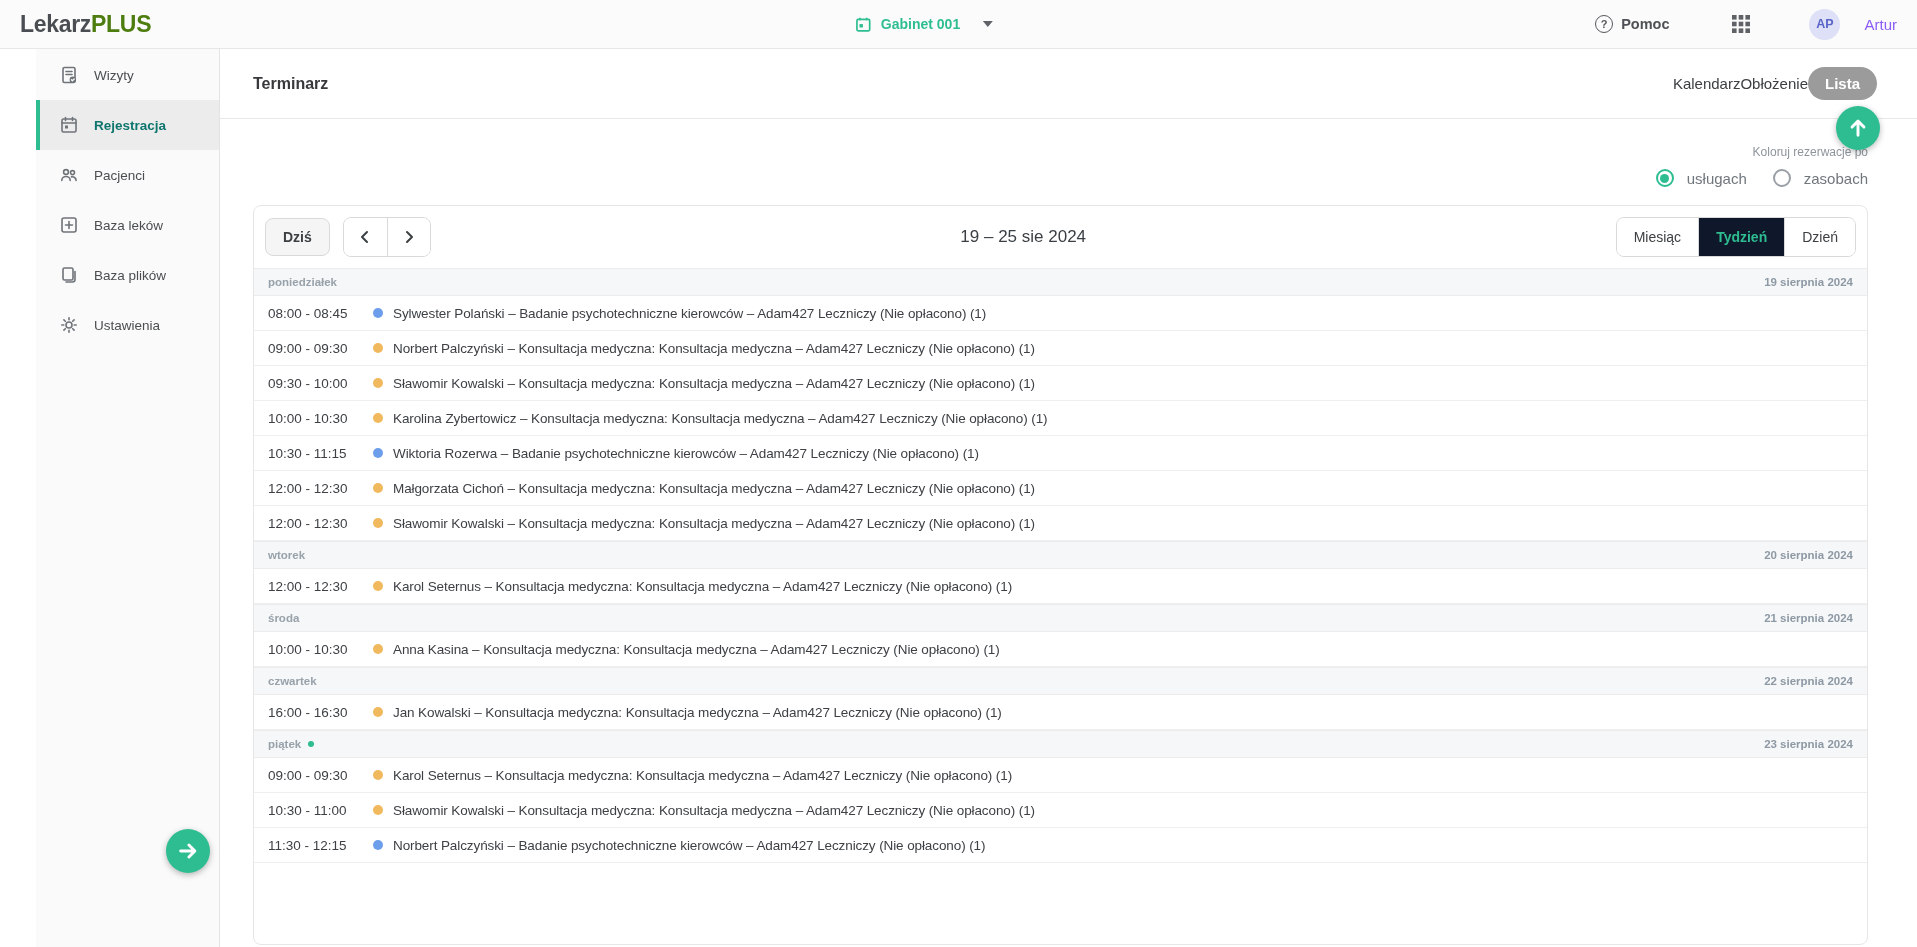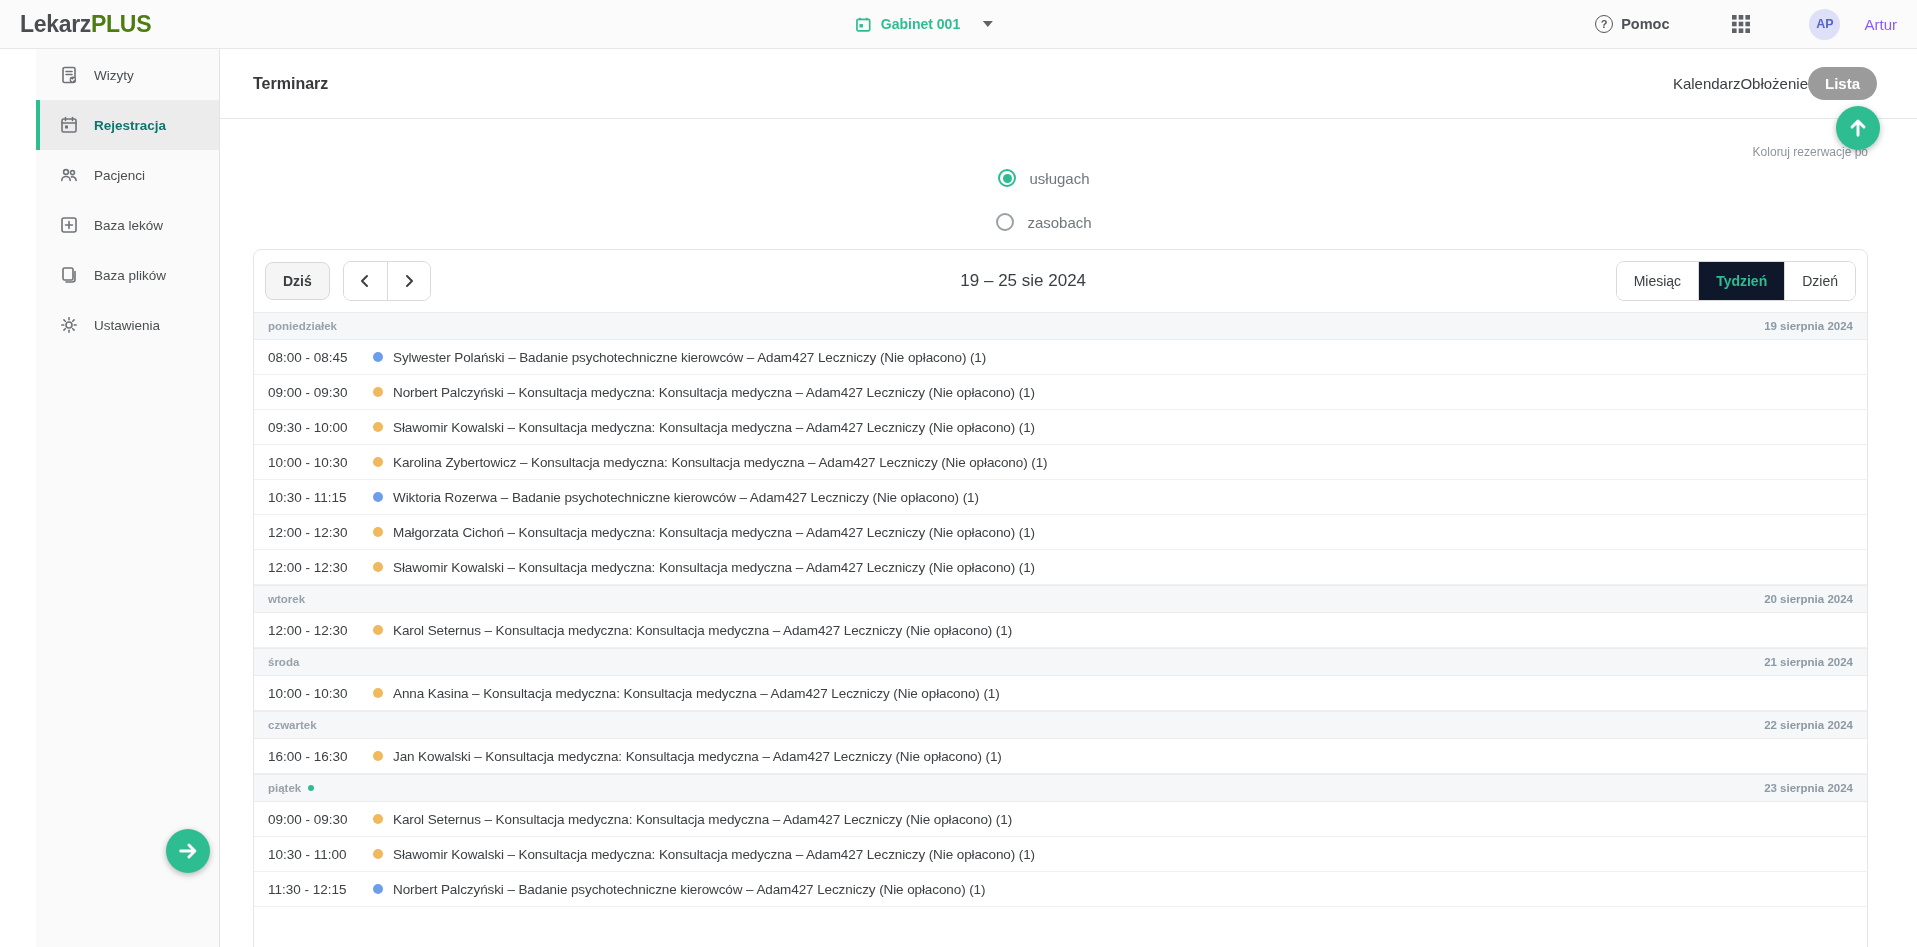--- a/index.html
+++ b/index.html
@@ -38,21 +38,21 @@
   main { flex:1; min-width:0; }
   .page-header { height:70px; border-bottom:1px solid #e8e8e8; display:flex; align-items:center;
     padding:0 40px 0 33px; }
   .page-title { font-size:16px; font-weight:700; color:#37393b; }
   .view-links { margin-left:auto; display:flex; align-items:center; }
   .view-link { font-size:15px; color:#3c4043; cursor:pointer; }
   .view-link.pill { background:#9b9b9b; color:#fff; font-weight:700; padding:8px 17px; border-radius:999px; }
 
   .colorize { margin:26px 49px 0 0; text-align:right; }
   .colorize-label { font-size:12px; color:#8d959c; }
-  .radio-row { margin-top:10px; display:flex; justify-content:flex-end; align-items:center; gap:26px;flex-direction:column; }
+  .radio-row { margin-top:10px; display:flex; justify-content:flex-end; align-items:center; gap:26px; }
   .radio-opt { display:flex; align-items:center; gap:13px; cursor:pointer; }
   .radio-dot { width:18px; height:18px; border-radius:50%; border:2px solid #9aa0a6; position:relative; }
   .radio-opt.sel .radio-dot { border-color:#2ebd91; }
   .radio-opt.sel .radio-dot::after { content:""; position:absolute; inset:2.5px; border-radius:50%; background:#2ebd91; }
   .radio-opt .rlabel { font-size:15px; color:#70777d; }
 
   
   .panel { margin:18px 49px 0 33px; border:1px solid #e6e6e6; border-radius:8px; height:740px; overflow:hidden; background:#fff; }
   .toolbar { display:flex; align-items:center; padding:11px; }
   .btn { height:38px; border:1px solid #d9d9d9; border-radius:8px; background:#fff; font-size:14px;

